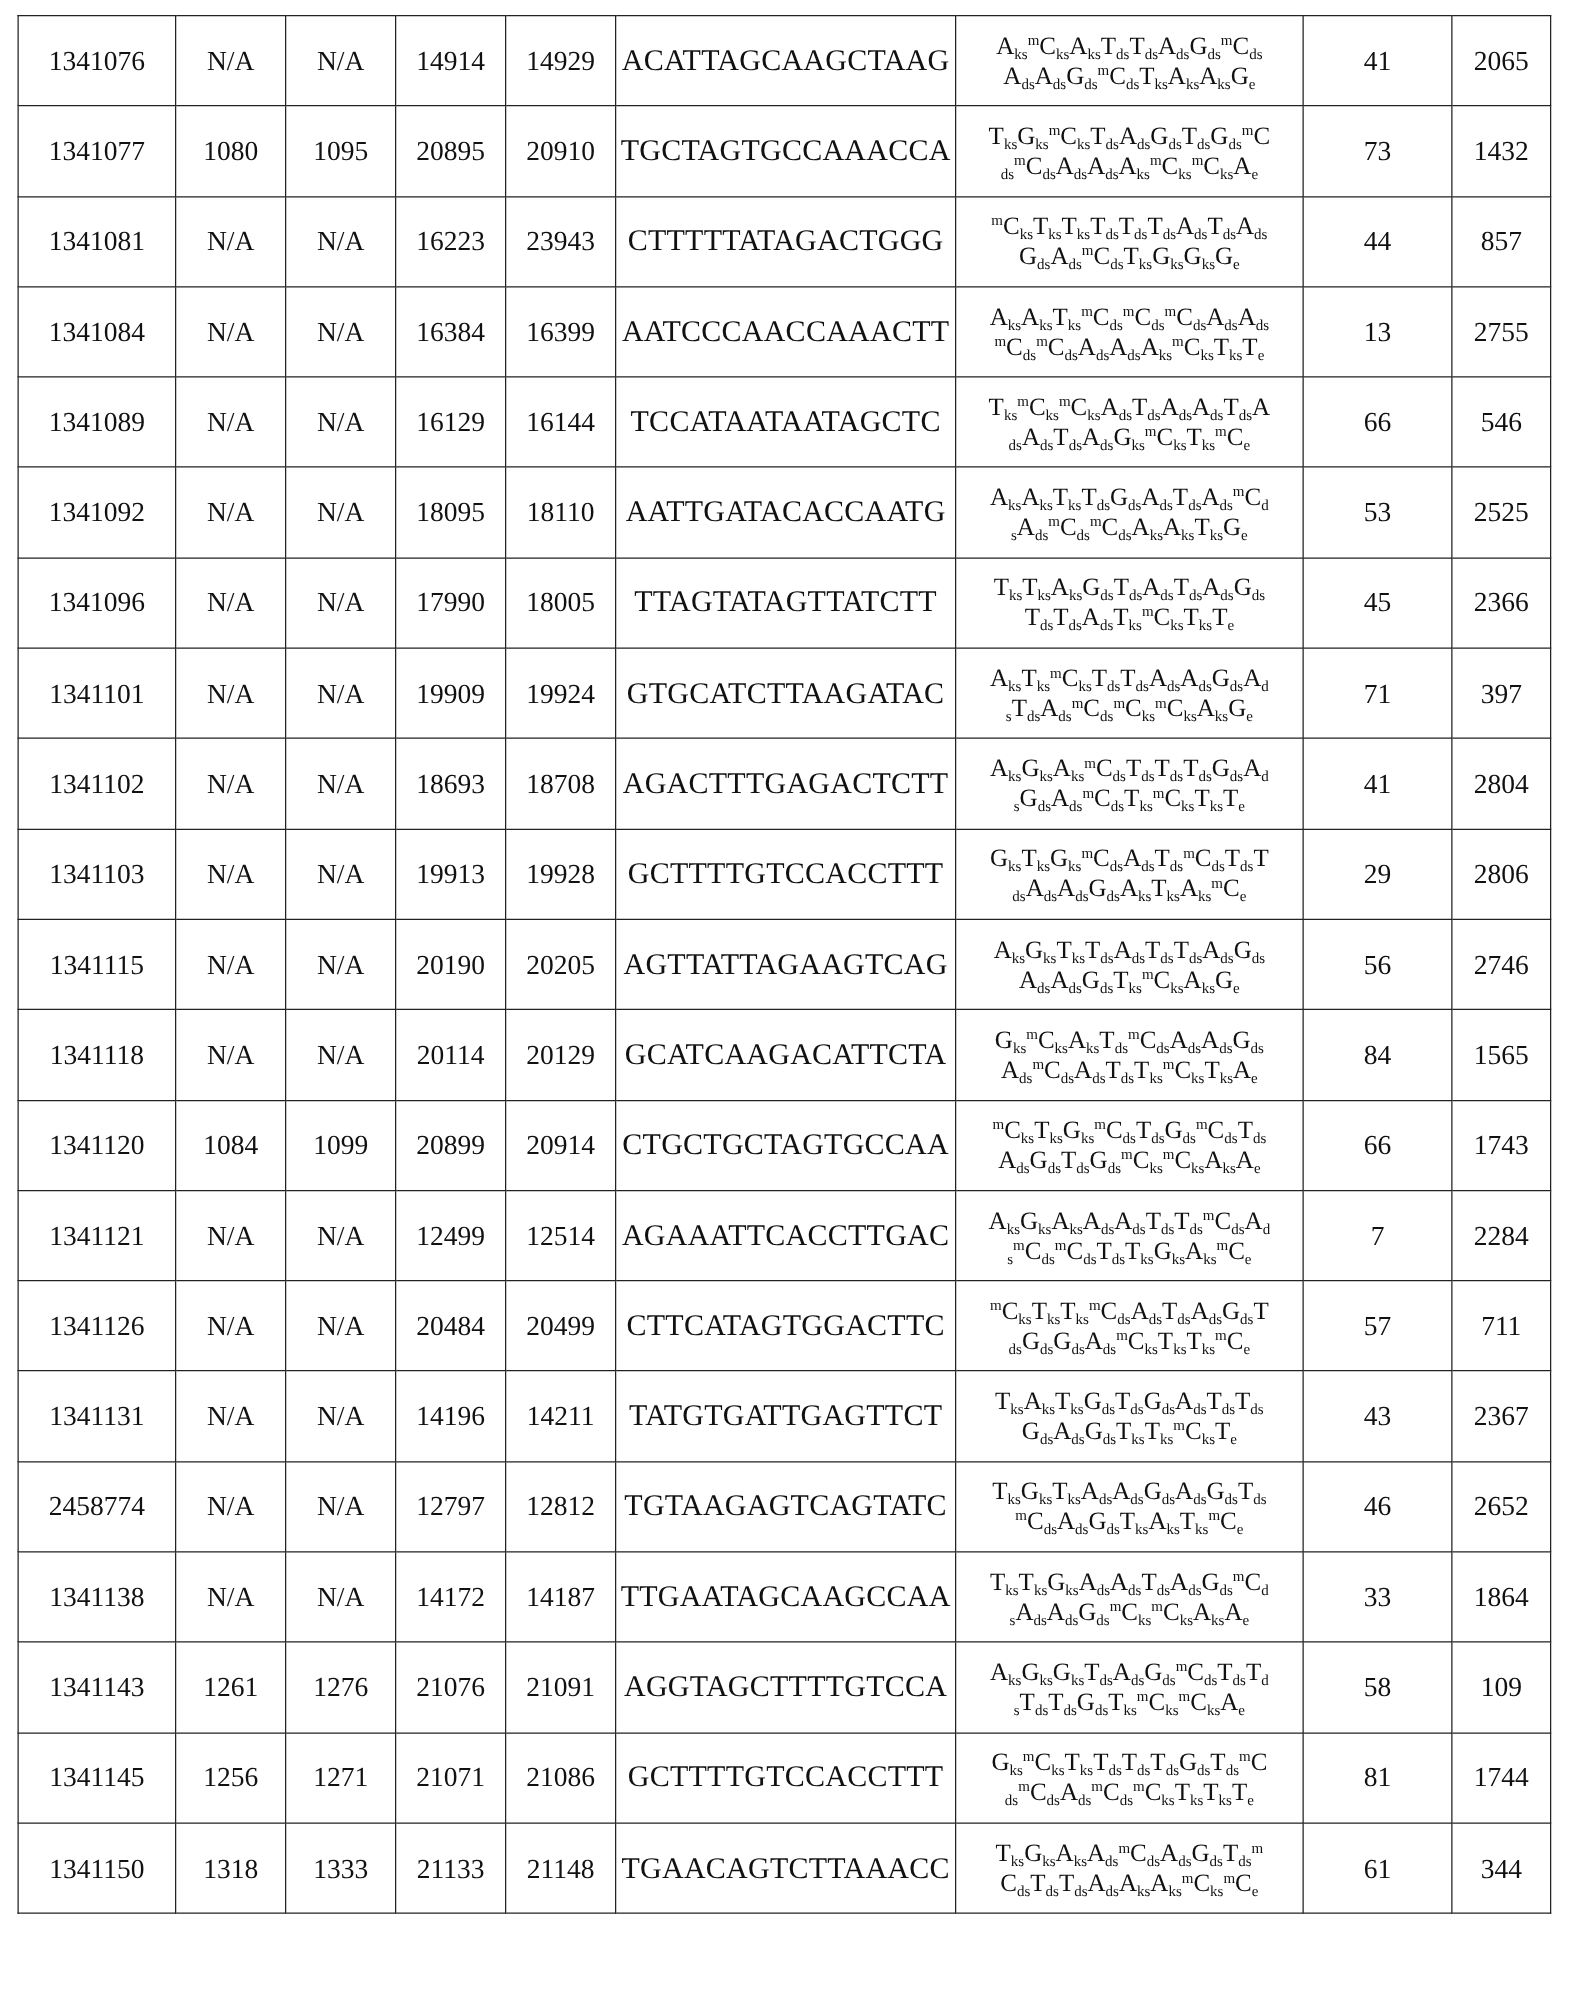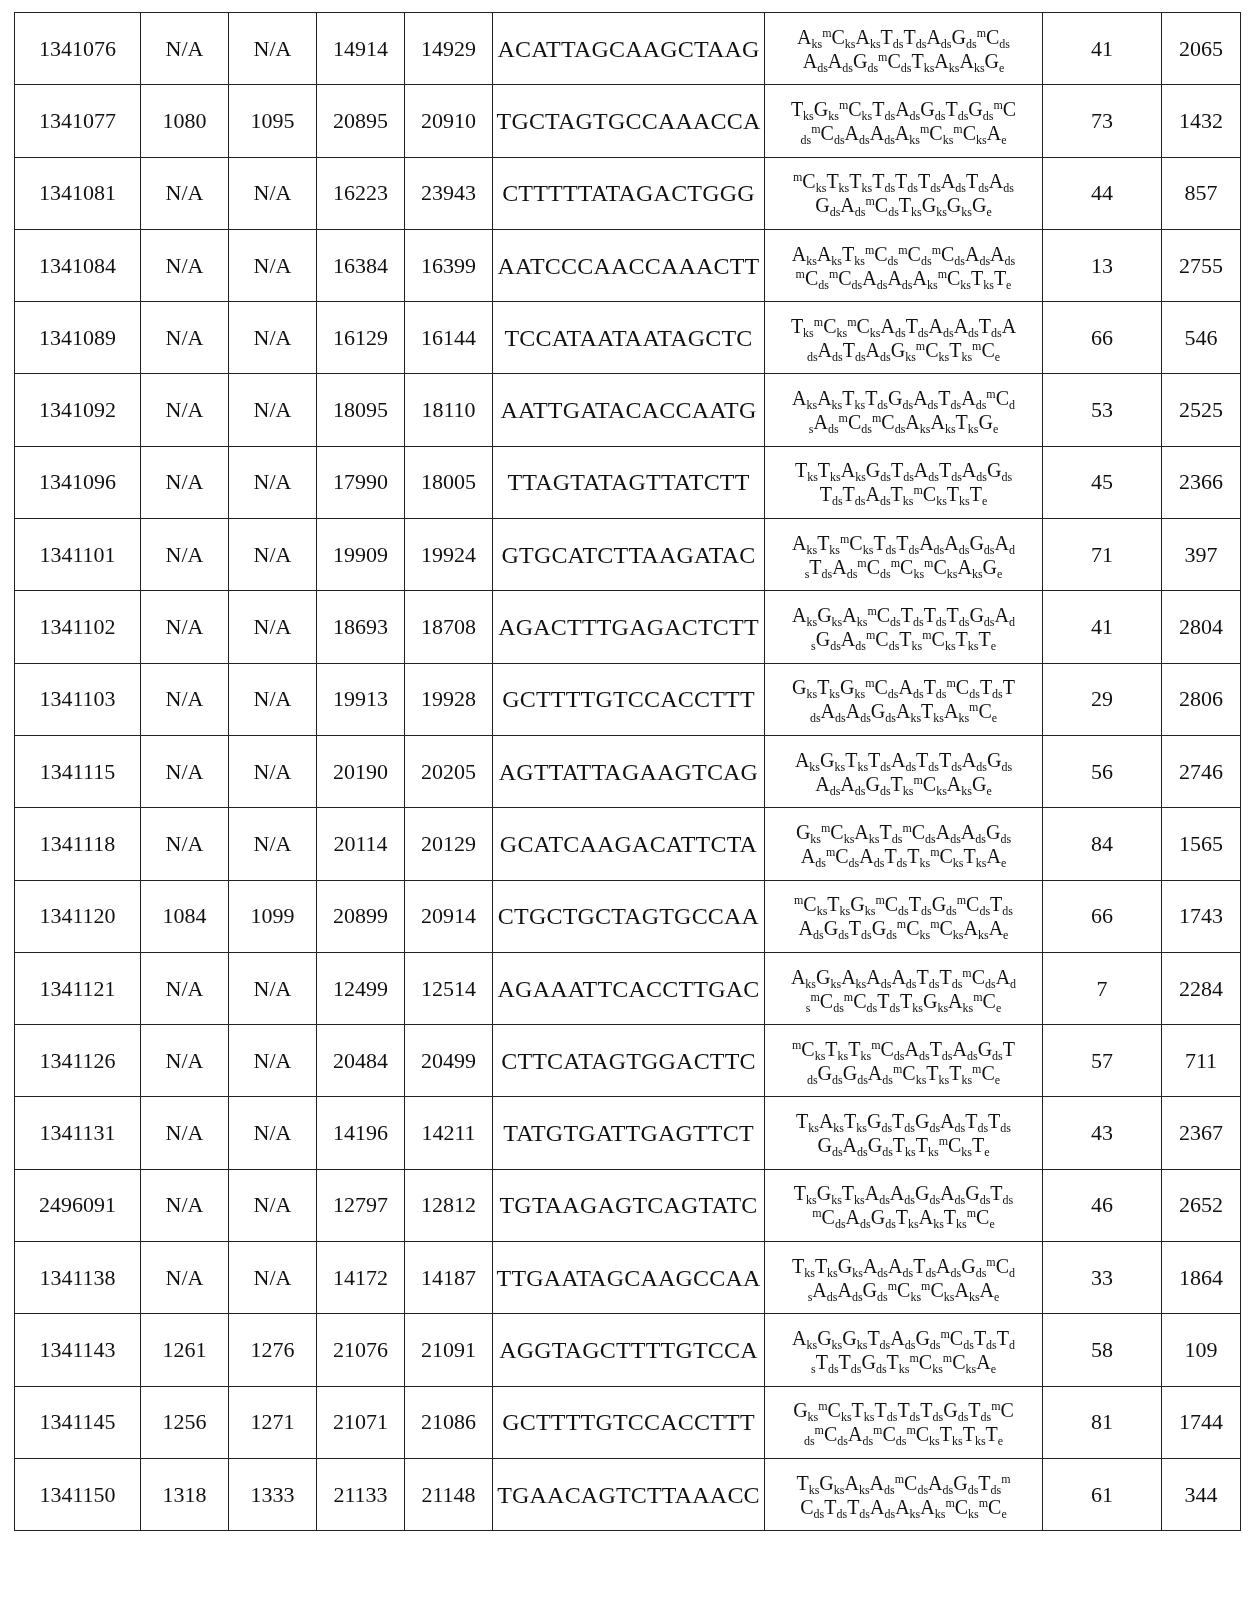--- a/index.html
+++ b/index.html
@@ -249,21 +249,21 @@
         <td>14211</td>
         <td class="seq">TATGTGATTGAGTTCT</td>
         <td class="chem">
           <span class="ln">T<sub>ks</sub>A<sub>ks</sub>T<sub>ks</sub>G<sub>ds</sub>T<sub>ds</sub>G<sub>ds</sub>A<sub>ds</sub>T<sub>ds</sub>T<sub>ds</sub></span>
           <span class="ln">G<sub>ds</sub>A<sub>ds</sub>G<sub>ds</sub>T<sub>ks</sub>T<sub>ks</sub><sup>m</sup>C<sub>ks</sub>T<sub>e</sub></span>
         </td>
         <td>43</td>
         <td>2367</td>
       </tr>
       <tr>
-        <td>2496091</td>
+        <td>2458774</td>
         <td>N/A</td>
         <td>N/A</td>
         <td>12797</td>
         <td>12812</td>
         <td class="seq">TGTAAGAGTCAGTATC</td>
         <td class="chem">
           <span class="ln">T<sub>ks</sub>G<sub>ks</sub>T<sub>ks</sub>A<sub>ds</sub>A<sub>ds</sub>G<sub>ds</sub>A<sub>ds</sub>G<sub>ds</sub>T<sub>ds</sub></span>
           <span class="ln"><sup>m</sup>C<sub>ds</sub>A<sub>ds</sub>G<sub>ds</sub>T<sub>ks</sub>A<sub>ks</sub>T<sub>ks</sub><sup>m</sup>C<sub>e</sub></span>
         </td>
         <td>46</td>

